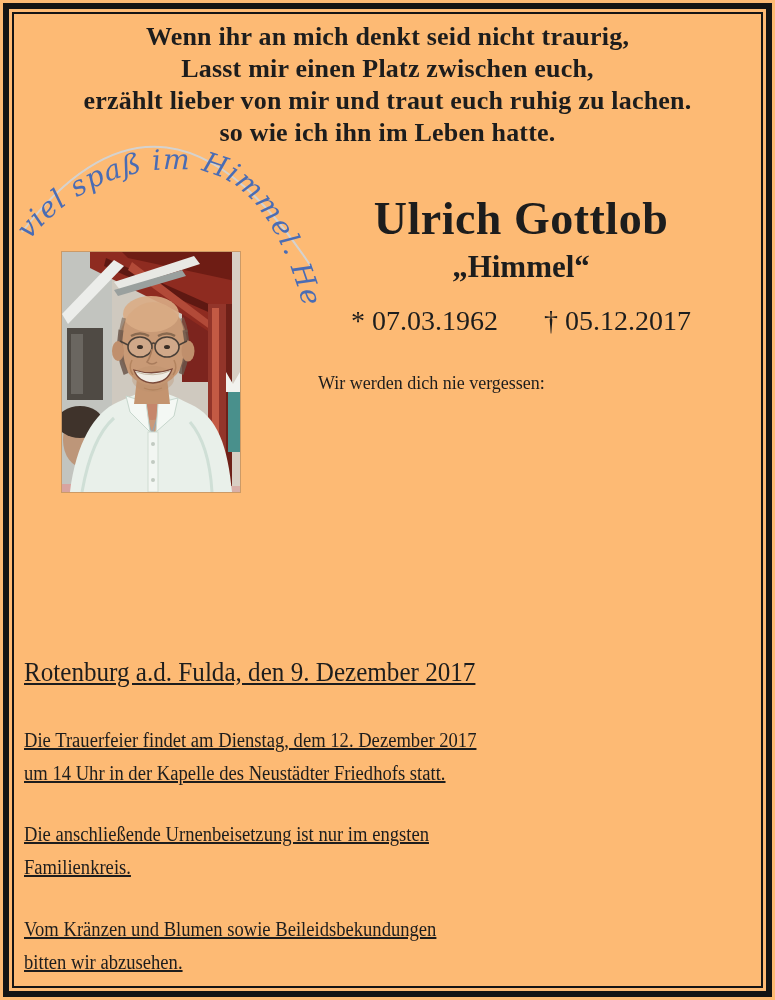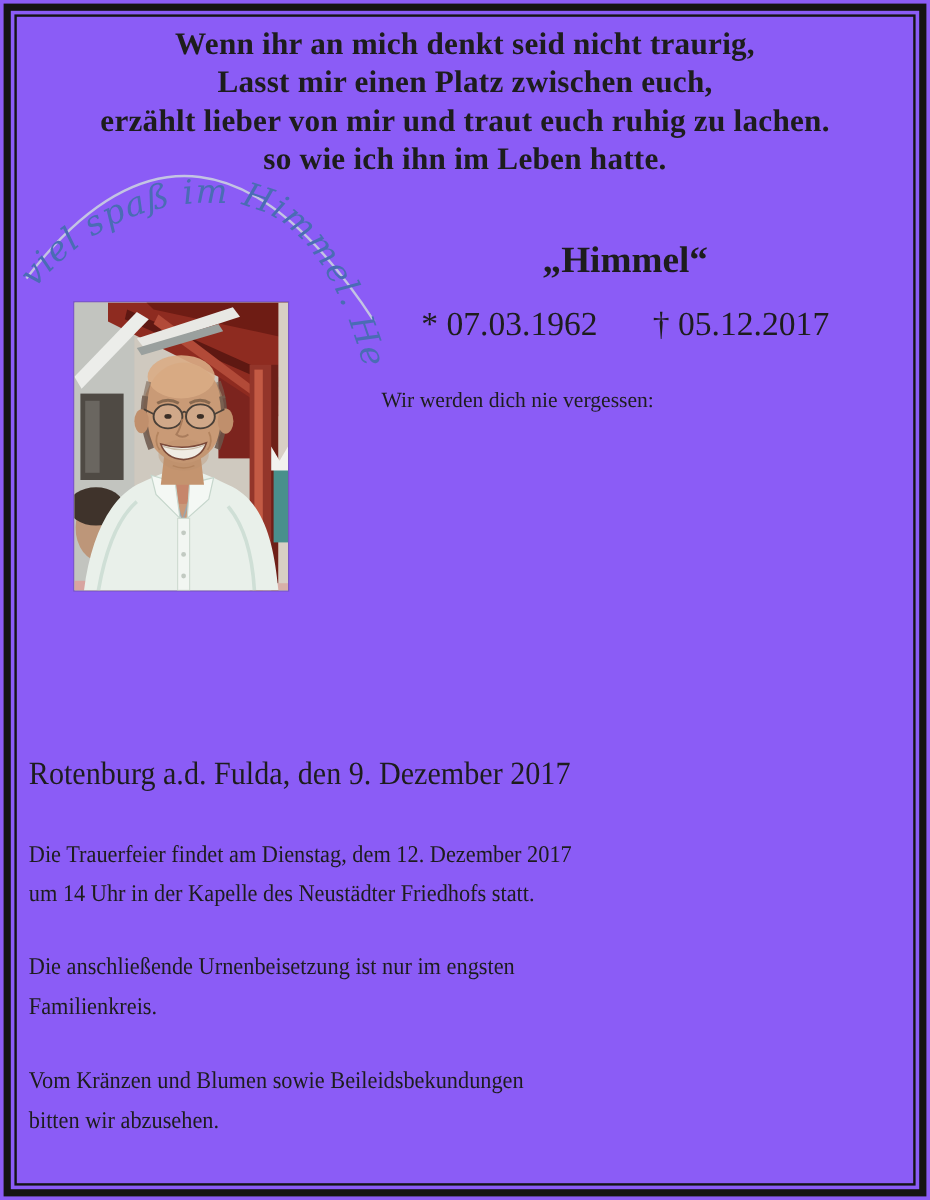--- a/index.html
+++ b/index.html
@@ -4,21 +4,21 @@
 <style>
   html,body{margin:0;padding:0;}
   body{
     width:775px;height:1000px;
     background:#ffffff;
     font-family:"Liberation Serif","DejaVu Serif",serif;
     color:#1d1d1d;
     position:relative;
     overflow:hidden;
   }
-  .page{position:absolute;inset:0;background:#8b5cf6;}
+  .page{position:absolute;inset:0;background:#fdba74;}
   
   .frame-outer{position:absolute;inset:3px;border:6px solid #141414;}
   .frame-inner{position:absolute;inset:12px;border:2px solid #141414;}
 
   
   .poem{
     position:absolute;left:22px;right:22px;top:21px;
     text-align:center;
     font-size:26px;line-height:32px;font-weight:700;
     letter-spacing:0.2px;
@@ -42,21 +42,21 @@
     letter-spacing:0.5px;
   }
   .nickname{text-align:center;font-size:31px;line-height:36px;font-weight:700;margin-top:5px;}
   .dates{text-align:center;font-size:28px;line-height:30px;margin-top:21px;white-space:nowrap;}
   .dates .birth{margin-right:46px;}
   .farewell-heading{font-size:18px;line-height:30px;margin-top:32px;padding-left:18px;}
   .mourners{margin-top:18px;padding-left:18px;font-size:27px;line-height:36px;}
   .mourners div{white-space:nowrap;}
 
   
-  .notice{position:absolute;left:24px;top:628px;width:726px;}
+  .notice{position:absolute;left:24px;top:656px;width:726px;text-decoration:underline;}
   .cond{transform:scaleX(0.93);transform-origin:0 50%;white-space:nowrap;}
   .dateline{font-size:27px;line-height:32px;}
   .para{font-size:20px;line-height:33px;}
   .para-funeral{margin-top:36px;}
   .para-urn{margin-top:28px;}
   .para-flowers{margin-top:29px;}
 </style>
 </head>
 <body>
 
@@ -164,20 +164,21 @@
       <ellipse cx="91" cy="127" rx="21" ry="13" fill="#b98f6d" opacity="0.35"></ellipse>
 
       <path d="M 72 118 Q 91 124 110 117 Q 106 130 91 131 Q 76 130 72 118 Z" fill="#f0ece4" stroke="#7a4a3a" stroke-width="1.3"></path>
       <path d="M 74 120 Q 91 126 108 119" fill="none" stroke="#c8bca8" stroke-width="1"></path>
 
       <path d="M 82 136 Q 91 140 100 136" fill="none" stroke="#b3845f" stroke-width="1.3"></path>
     </svg>
   </div>
 
   <div class="memorial">
+    <div class="deceased-name">Ulrich Gottlob</div>
     <div class="nickname">„Himmel“</div>
     <div class="dates">
       <span class="birth">* 07.03.1962</span><span>† 05.12.2017</span>
     </div>
     <div class="farewell-heading">Wir werden dich nie vergessen:</div>
   </div>
 
   <div class="notice">
     <div class="dateline cond">Rotenburg a.d. Fulda, den 9. Dezember 2017</div>
 

